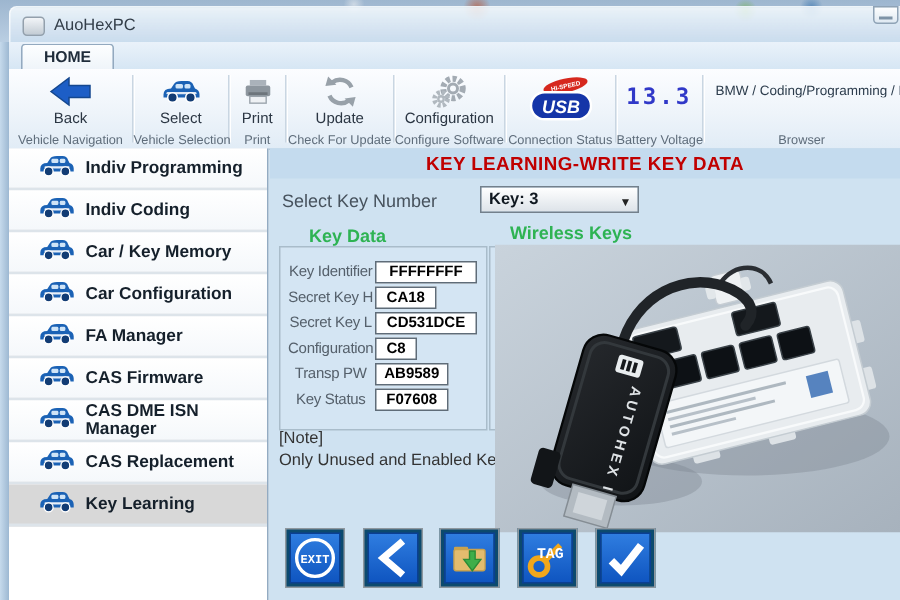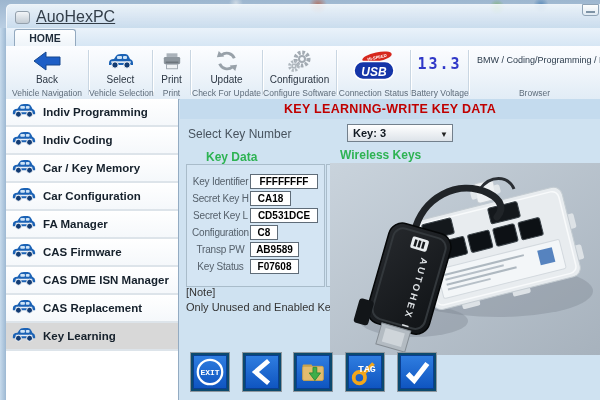--- a/index.html
+++ b/index.html
@@ -15,21 +15,21 @@
       radial-gradient(circle 10px at 236px 3px, rgba(210,220,230,.9), transparent 70%),
       linear-gradient(#9db6cf,#bcd0e4);}
   .leftborder{position:absolute;left:0;top:28px;width:6px;height:372px;
     background:linear-gradient(90deg,#c6daec,#9db8d2);}
   .titlebar{position:absolute;left:6px;top:4px;width:594px;height:24px;
     background:linear-gradient(rgba(244,249,253,.88),rgba(203,222,239,.82));
     border-radius:5px 0 0 0;border:1px solid rgba(255,255,255,.7);border-bottom:none;
     display:flex;align-items:center;}
   .appicon{width:13px;height:11px;margin:0 6px 0 8px;border-radius:3px;
     background:linear-gradient(#f2f5f8,#c3ccd4);border:1px solid #93a0ac;}
-  .apptitle{font-size:16px;color:#333e49;text-decoration:underline;}
+  .apptitle{font-size:11px;color:#333e49;}
   .minbtn{position:absolute;right:2px;top:-1px;width:15px;height:10px;border:1px solid #8fa3b6;
     border-radius:0 0 3px 3px;background:linear-gradient(#fdfefe,#dfe9f2);}
   .minbtn::after{content:"";position:absolute;left:3px;right:3px;bottom:2px;height:2px;background:#7e93a6;}
 
   .tabrow{position:absolute;left:6px;top:28px;width:594px;height:18px;
     background:linear-gradient(#eaf2fa,#d6e6f4);}
   .tab-home{position:absolute;left:8px;top:1px;width:60px;height:17px;
     background:linear-gradient(#fdfeff,#eef4f9);border:1px solid #93a9bf;border-bottom:none;
     border-radius:3px 3px 0 0;font-size:10.5px;font-weight:bold;color:#1f2c3a;
     text-align:center;line-height:17px;}
@@ -40,34 +40,34 @@
   .rdiv{position:absolute;top:4px;height:45px;width:1px;background:#c9d6e2;box-shadow:1px 0 0 #fff;}
   .rgroup{position:absolute;top:0;height:53px;}
   .ricon{position:absolute;top:2px;left:0;right:0;height:26px;display:flex;align-items:center;justify-content:center;}
   .rlabel{position:absolute;top:28px;left:0;right:0;text-align:center;font-size:10px;color:#2b3643;}
   .rname{position:absolute;bottom:1px;left:0;right:0;text-align:center;font-size:8.5px;color:#5e6c7a;white-space:nowrap;}
   .browser-path{position:absolute;top:9px;left:8px;right:0;font-size:9px;color:#2c3c4c;white-space:nowrap;overflow:hidden;}
   .voltage{font-family:"DejaVu Sans Mono",monospace;font-weight:bold;font-size:15px;color:#3038c8;letter-spacing:2px;}
 
   
   .sidebar{position:absolute;left:6px;top:99px;width:173px;height:301px;background:#fff;border-right:1px solid #93abc2;box-sizing:border-box;}
-  .sitem{height:26px;display:flex;align-items:center;gap:6px;padding-left:5px;
+  .sitem{height:26px;display:flex;align-items:center;gap:6px;padding-left:19px;
     border-bottom:2px solid #dde4ea;background:linear-gradient(#ffffff,#f5f8fb);
     font-size:11.5px;font-weight:bold;color:#15202b;cursor:default;}
   .sitem.selected{background:#d8d8d8;}
   .sitem .caricon{flex:0 0 auto;}
 
   
   .panel{position:absolute;left:180px;top:99px;width:420px;height:301px;background:#cfe2f1;}
   .ptitle{position:absolute;left:0;right:0;top:0;height:20px;background:#c4dbee;
     text-align:center;font-size:12.5px;font-weight:bold;color:#c00000;line-height:20px;letter-spacing:.3px;}
   .sellabel{position:absolute;left:8px;top:28px;font-size:12px;color:#47525d;}
   .dropdown{position:absolute;left:140px;top:25px;width:106px;height:18px;box-sizing:border-box;
     background:linear-gradient(#ffffff,#dde3e9);border:1px solid #73808c;
-    display:flex;align-items:center;font-size:11px;font-weight:bold;color:#101820;padding-left:5px;margin-left:27px;}
+    display:flex;align-items:center;font-size:11px;font-weight:bold;color:#101820;padding-left:5px;}
   .dropdown .arrow{position:absolute;right:4px;top:5px;font-size:8px;color:#222;}
   .gtitle{position:absolute;font-size:12px;font-weight:bold;color:#2eb353;}
   .groupbox{position:absolute;border:1px solid #a9bcca;background:#d4e5f3;}
   .frow{position:absolute;height:14px;text-align:center;}
   .flabel{position:absolute;left:12px;width:57px;font-size:10px;color:#55606b;letter-spacing:-0.2px;white-space:nowrap;}
   .finput{position:absolute;left:70px;top:-2px;height:13px;box-sizing:content-box;background:#fff;
     border:1px solid #5f6c78;font-size:10px;font-weight:bold;color:#000;padding:0 2px;line-height:13px;overflow:hidden;}
   .note-h{position:absolute;left:6px;top:187px;font-size:11px;color:#333;}
   .note-t{position:absolute;left:6px;top:202px;font-size:11px;color:#333;white-space:nowrap;}
 

